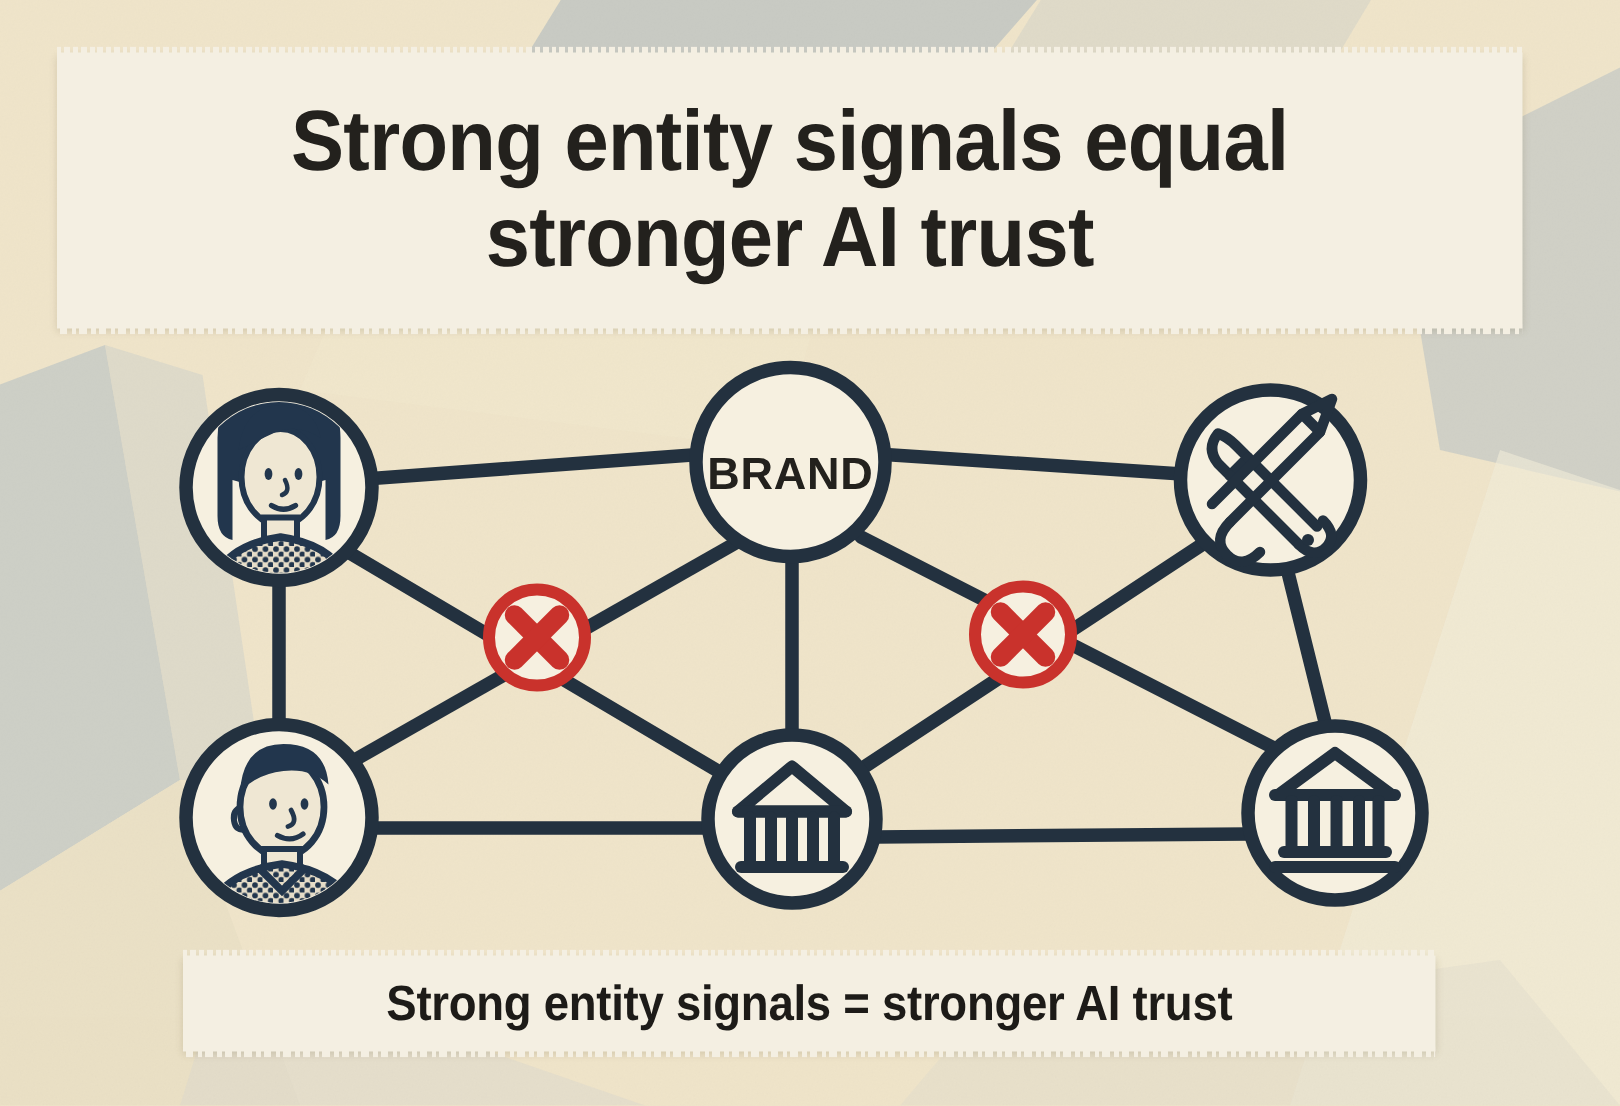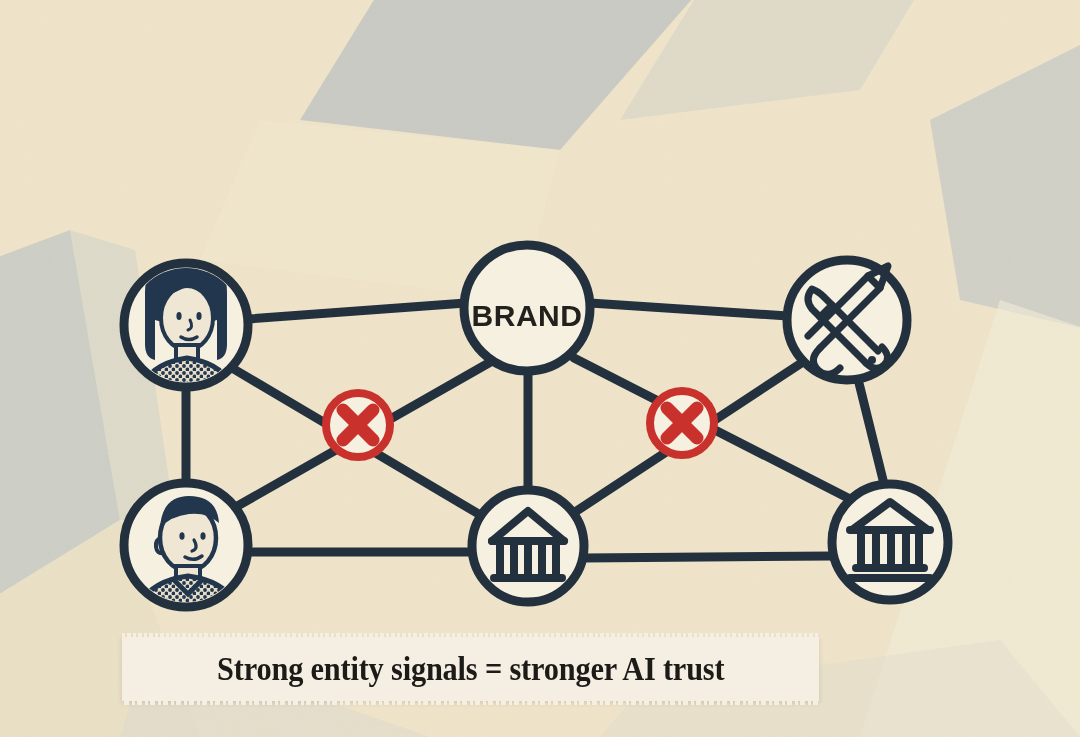--- a/index.html
+++ b/index.html
@@ -33,21 +33,21 @@
   #title-text{
     font-weight:bold;
     font-size:57px;
     line-height:1.12;
     color:#23211d;
     letter-spacing:-0.5px;
     transform:scaleX(.93);
     white-space:pre-line;
     padding:0 24px;
   }
-  #caption-banner{left:122px;top:637px;width:697px;height:64px;font-family:Liberation Serif, serif;}
+  #caption-banner{left:122px;top:637px;width:835px;height:64px;}
   #caption-text{
     font-weight:bold;font-size:33px;color:#1d1b18;
     transform:scaleX(.92);letter-spacing:-0.2px;white-space:nowrap;
   }
   .node-label{font-weight:bold;font-size:30px;fill:#23211d;letter-spacing:.5px;}
 </style>
 </head>
 <body>
 
 <div id="stage">
@@ -232,18 +232,22 @@
 
     <g>
       <circle cx="682" cy="423" r="32" fill="#f6f0e0" stroke="#c9322c" stroke-width="8"></circle>
       <g stroke="#c9322c" stroke-width="13" stroke-linecap="round">
         <line x1="667" y1="408" x2="697" y2="438"></line>
         <line x1="697" y1="408" x2="667" y2="438"></line>
       </g>
     </g>
   </svg>
 
+  <div class="banner" id="title-banner">
+    <div id="title-text">Strong entity signals equal
+stronger AI trust</div>
+  </div>
 
   <div class="banner" id="caption-banner">
     <div id="caption-text">Strong entity signals = stronger AI trust</div>
   </div>
 
 </div>
 
 </body></html>

